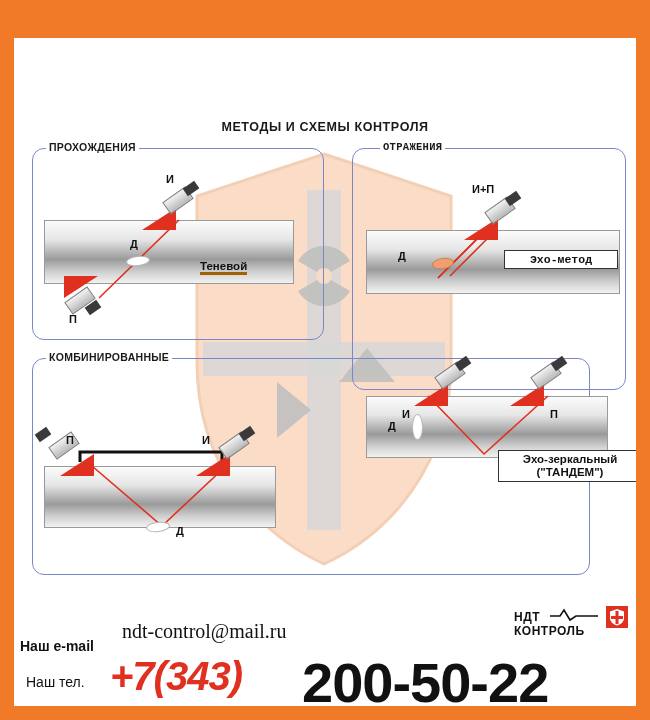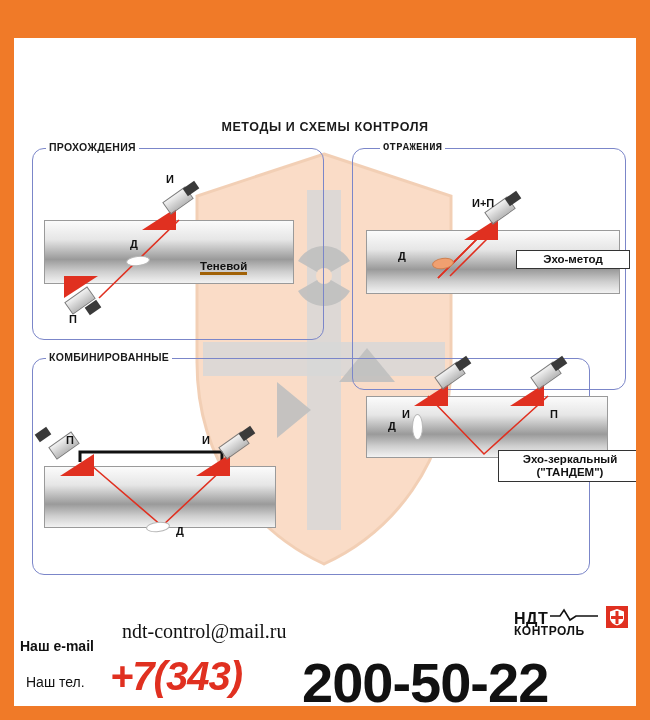--- a/index.html
+++ b/index.html
@@ -61,21 +61,21 @@
   .defect{position:absolute;background:#ffffff;border:1px solid #b7b7b7;border-radius:50%;}
   .defect-o{position:absolute;background:#f0a070;border:1px solid #cf8050;border-radius:50%;}
 
   
   .footer{position:absolute;left:14px;top:598px;width:622px;height:108px;background:#ffffff;}
   .f-label{position:absolute;font-size:14px;color:#111;}
   .f-email{position:absolute;font-size:20px;color:#111;font-family:"Liberation Serif", serif;}
   .f-phone-pre{position:absolute;font-size:40px;font-weight:bold;color:#e03020;letter-spacing:-1px;font-style:italic;}
   .f-phone-main{position:absolute;font-size:56px;font-weight:bold;color:#111;letter-spacing:-1px;}
 
-  .logo-text1{position:absolute;font-size:16px;font-weight:bold;color:#111;letter-spacing:.5px;}
+  .logo-text1{position:absolute;font-size:12px;font-weight:bold;color:#111;letter-spacing:.5px;}
   .logo-text2{position:absolute;font-size:12px;font-weight:bold;color:#111;letter-spacing:.5px;}
   .logo-mark{position:absolute;width:22px;height:22px;background:#e03020;}
   .wave{position:absolute;}
 </style>
 </head>
 <body>
 
 <div class="page">
 
   <div class="frame-top"></div>
@@ -134,26 +134,26 @@
 
     <svg style="position:absolute;left:352px;top:168px;width:260px;height:110px;">
       <line x1="120" y1="24" x2="72" y2="72" stroke="#e03020" stroke-width="1.6"></line>
       <line x1="72" y1="72" x2="120" y2="24" stroke="#e03020" stroke-width="1.6"></line>
       <line x1="128" y1="26" x2="84" y2="70" stroke="#e03020" stroke-width="1.6"></line>
     </svg>
 
     <div class="wedge" style="left:450px;top:180px;width:34px;height:22px;clip-path:polygon(0 100%,100% 100%,100% 0);"></div>
     <div class="probe-body" style="left:472px;top:165px;width:26px;height:13px;transform:rotate(-35deg);"></div>
     <div class="probe-cap" style="left:492px;top:156px;width:14px;height:9px;transform:rotate(-35deg);"></div>
-    <div class="lbl" style="left:458px;top:159px;">И+П</div>
+    <div class="lbl" style="left:458px;top:145px;">И+П</div>
 
     <div class="defect-o" style="left:418px;top:220px;width:20px;height:9px;transform:rotate(-8deg);"></div>
     <div class="lbl" style="left:384px;top:212px;">Д</div>
 
-    <div class="tag" style="left:502px;top:212px;width:100px;">Эхо-метод</div>
+    <div class="tag" style="left:490px;top:212px;width:100px;font-family:Liberation Mono, monospace;">Эхо-метод</div>
 
     <div class="block blk-comb"></div>
     <div class="block-label" style="left:32px;top:313px;">КОМБИНИРОВАННЫЕ</div>
 
     <div class="bar" style="left:30px;top:428px;width:230px;height:60px;"></div>
 
     <svg style="position:absolute;left:30px;top:400px;width:240px;height:110px;">
       <polyline points="48,28 118,88 182,28" fill="none" stroke="#e03020" stroke-width="1.6"></polyline>
       <polyline points="36,24 36,14 178,14 178,24" fill="none" stroke="#111" stroke-width="3"></polyline>
     </svg>

